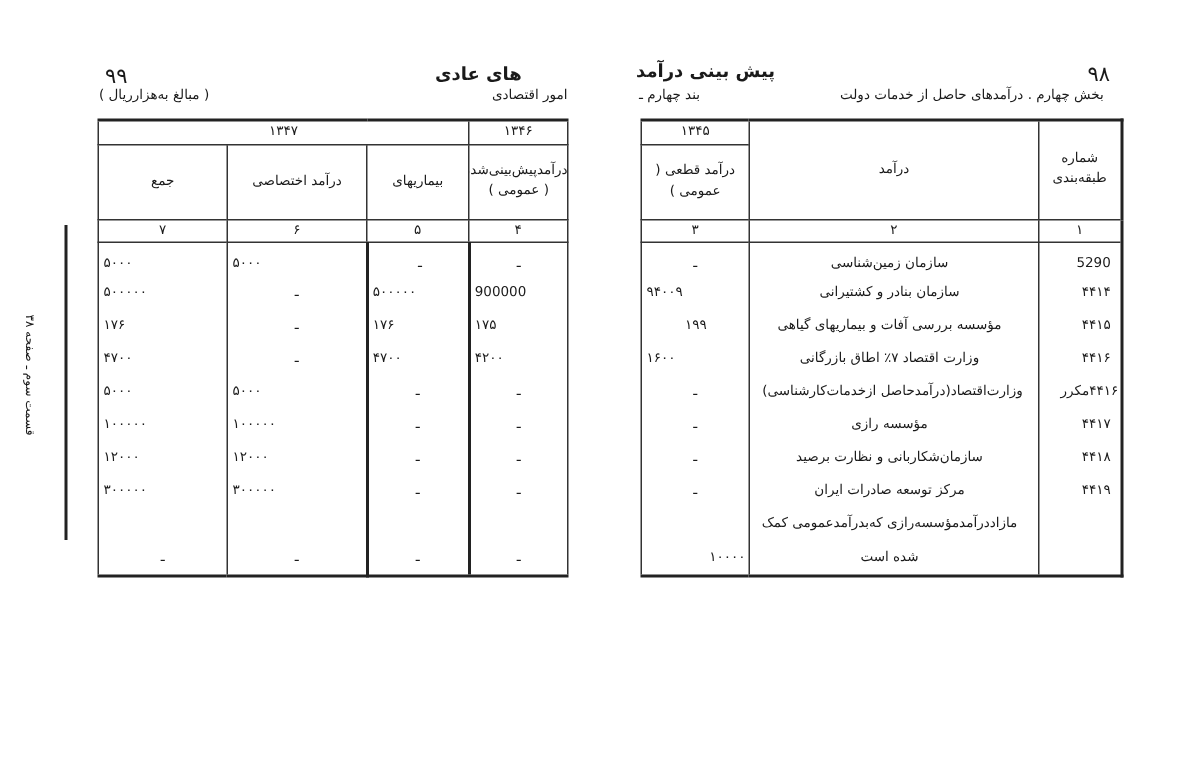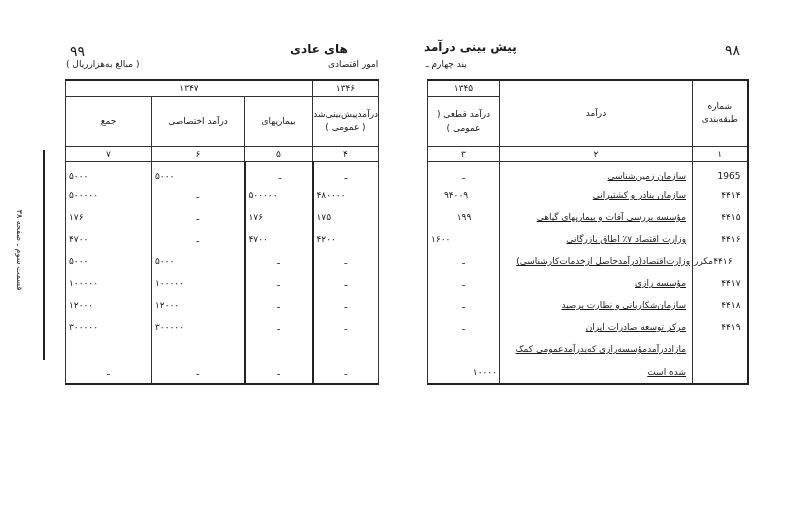--- a/index.html
+++ b/index.html
@@ -13,21 +13,21 @@
   .small { font-size:9px; }
   .title { font-size:12px; font-weight:bold; }
   .pg { font-size:14px; }
 
   
   .tbl { position:absolute; border-collapse:collapse; table-layout:fixed; direction:rtl; }
   .tbl td { border:1px solid #333; padding:0; font-size:9px; text-align:center; vertical-align:middle; overflow:hidden; white-space:nowrap; }
   .tbl .body td { border-top:none; border-bottom:none; }
   .tbl .body td.val { text-align:left; padding-left:3px; }
   .tbl .body td.code { text-align:right; padding-right:6px; }
-  .tbl .body td.title-cell { text-align:right; padding-right:6px;text-decoration:underline; }
+  .tbl .body td.title-cell { padding-right:6px; }
   .tbl .last td { border-bottom:2px solid #222; }
   .outer-top { border-top:2px solid #222 !important; }
   .thickR { border-right:2px solid #222 !important; }
   .thickL { border-left:2px solid #222 !important; }
   .rot {
     position:absolute; left:24px; top:250px; transform:rotate(90deg) translate(-50%,0);
     transform-origin:left top; font-size:8px; white-space:nowrap; direction:rtl;
   }
   .vline { position:absolute; left:43px; top:150px; width:2px; height:210px; background:#222; }
 </style>
@@ -67,21 +67,21 @@
       <td>۶</td>
       <td>۷</td>
     </tr>
     <tr class="body" style="height:23px">
       <td style="padding-top:6px">ـ</td>
       <td class="val thickL thickR" style="text-align:center;padding-top:6px">ـ</td>
       <td class="val" style="padding-top:6px">۵۰۰۰</td>
       <td class="val" style="padding-top:6px">۵۰۰۰</td>
     </tr>
     <tr class="body" style="height:22px">
-      <td class="val">۴۸۰۰۰۰</td>
+      <td class="val">900000</td>
       <td class="val thickL thickR">۵۰۰۰۰۰</td>
       <td>ـ</td>
       <td class="val">۵۰۰۰۰۰</td>
     </tr>
     <tr class="body" style="height:22px">
       <td class="val">۱۷۵</td>
       <td class="val thickL thickR">۱۷۶</td>
       <td>ـ</td>
       <td class="val">۱۷۶</td>
     </tr>
@@ -127,20 +127,21 @@
       <td>ـ</td>
       <td>ـ</td>
     </tr>
   </tbody>
     </table>
 </div>
 
 <div class="page" style="left:400px; width:400px;">
   <span class="txt title" style="left:24px; top:40px;">پیش بینی درآمد</span>
   <span class="txt pg num" style="left:325px; top:42px;">۹۸</span>
+  <span class="txt small" style="left:160px; top:59px;">بخش چهارم . درآمدهای حاصل از خدمات دولت</span>
   <span class="txt small" style="left:26px; top:59px;">بند چهارم ـ</span>
 
   <table class="tbl" style="left:27px; top:79px; width:320px;">
     <colgroup>
         <col style="width:55px">
         <col style="width:193px">
         <col style="width:72px">
       </colgroup>
     <tbody>
         <tr style="height:16px">
@@ -150,41 +151,41 @@
     </tr>
     <tr style="height:50px">
       <td style="white-space:normal; line-height:14px;"><span>درآمد قطعی ( عمومی )</span></td>
     </tr>
     <tr style="height:15px">
       <td class="thickR">۱</td>
       <td>۲</td>
       <td>۳</td>
     </tr>
     <tr class="body" style="height:23px">
-      <td class="code thickR" style="padding-top:6px">1965</td>
+      <td class="code thickR" style="padding-top:6px">5290</td>
       <td class="title-cell" style="padding-top:6px">سازمان زمین‌شناسی</td>
       <td style="padding-top:6px">ـ</td>
     </tr>
     <tr class="body" style="height:22px">
       <td class="code thickR">۴۴۱۴</td>
       <td class="title-cell">سازمان بنادر و کشتیرانی</td>
-      <td class="val" style="text-align:center;padding-right:18px">۹۴۰۰۹</td>
+      <td class="val" style="text-align:left;padding-right:18px">۹۴۰۰۹</td>
     </tr>
     <tr class="body" style="height:22px">
       <td class="code thickR">۴۴۱۵</td>
       <td class="title-cell">مؤسسه بررسی آفات و بیماریهای گیاهی</td>
       <td class="val" style="text-align:center;padding-right:2px">۱۹۹</td>
     </tr>
     <tr class="body" style="height:22px">
       <td class="code thickR">۴۴۱۶</td>
       <td class="title-cell">وزارت اقتصاد ۷٪ اطاق بازرگانی</td>
       <td class="val" style="text-align:left;padding-right:2px">۱۶۰۰</td>
     </tr>
     <tr class="body" style="height:22px">
-      <td class="code thickR" style="padding-right:14px">۴۴۱۶مکرر</td>
+      <td class="code thickR" style="padding-right:1px">۴۴۱۶مکرر</td>
       <td class="title-cell" style="padding-right:2px">وزارت‌اقتصاد(درآمدحاصل ازخدمات‌کارشناسی)</td>
       <td>ـ</td>
     </tr>
     <tr class="body" style="height:22px">
       <td class="code thickR">۴۴۱۷</td>
       <td class="title-cell">مؤسسه رازی</td>
       <td>ـ</td>
     </tr>
     <tr class="body" style="height:22px">
       <td class="code thickR">۴۴۱۸</td>

